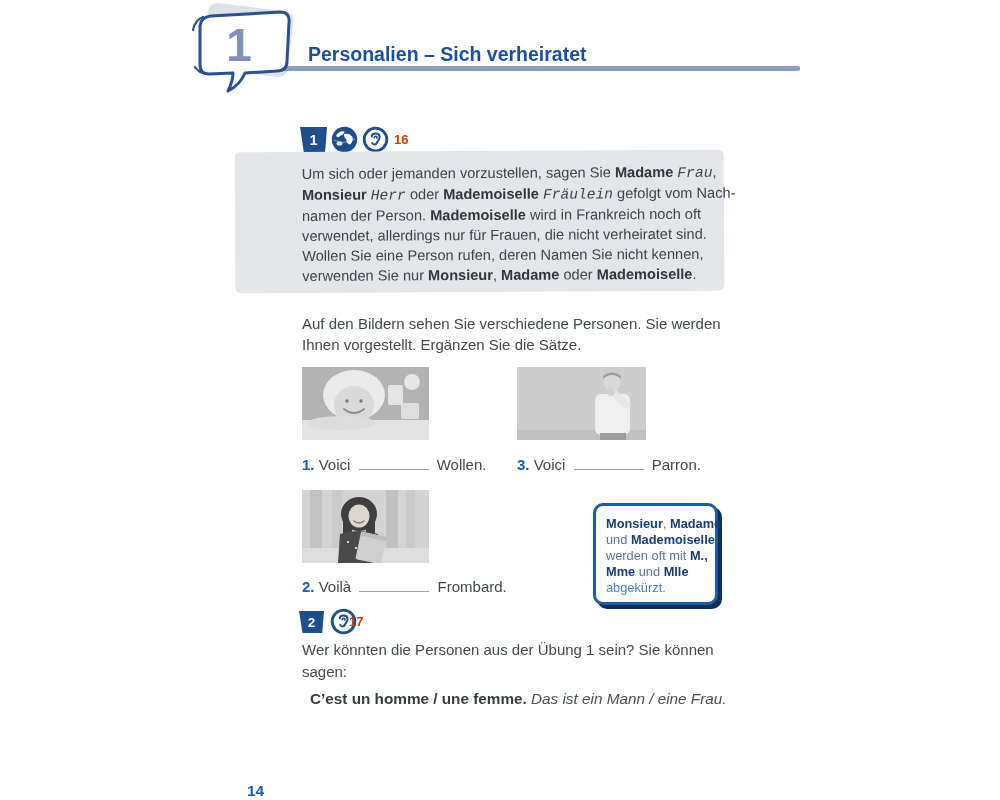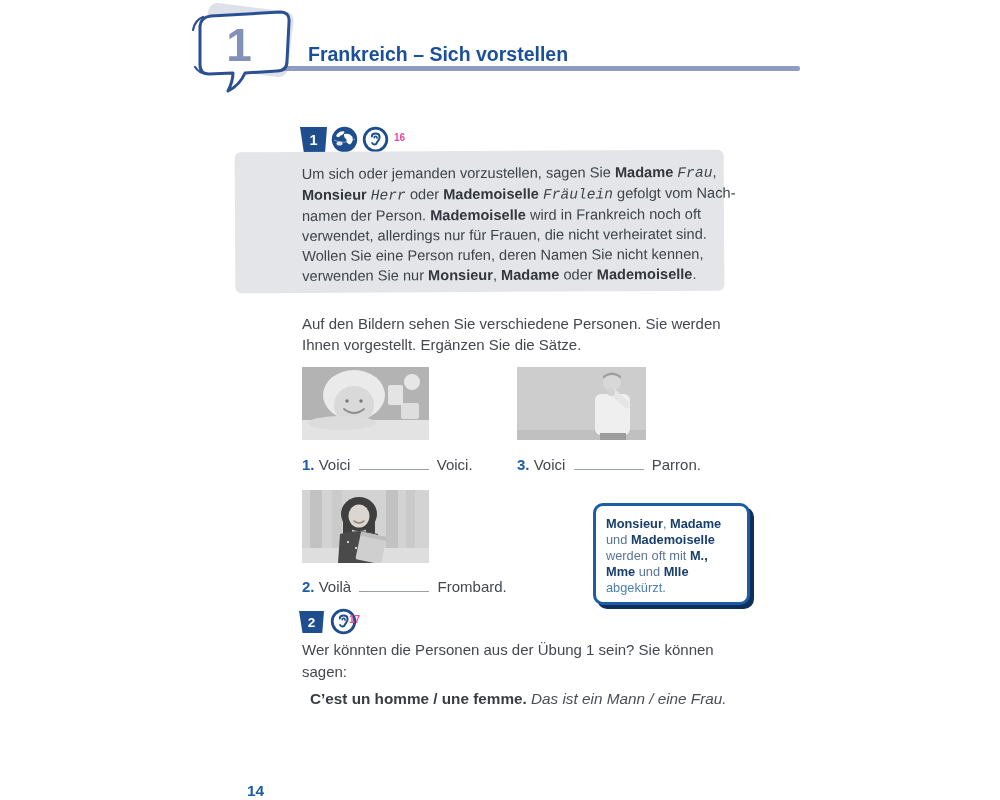--- a/index.html
+++ b/index.html
@@ -11,41 +11,41 @@
   .bubble-shadow{left:205px;top:7px;width:86px;height:66px;background:#dde1ea;border-radius:9px;transform:rotate(7deg);}
   .chapter-num{left:214px;top:18px;width:50px;text-align:center;font-size:46px;font-weight:700;color:#8191b8;}
   .chapter-title{left:308px;top:43px;font-size:19.5px;font-weight:700;color:#1a4f9c;}
   .header-bar{left:283px;top:66px;width:517px;height:5px;background:#8f9cc2;border-radius:2px;}
 
   
   .sq{background:#1f4e8e;color:#fff;font-weight:700;display:flex;align-items:center;justify-content:center;
       clip-path:polygon(0 0,100% 0,93% 100%,14% 100%);}
   .sq1{left:300px;top:127px;width:27px;height:25px;font-size:14.5px;}
   .sq2{left:299px;top:611px;width:25px;height:22px;font-size:13.5px;}
-  .track{font-weight:700;color:#ec4899;font-size:10px;}
+  .track{font-weight:700;color:#c2410c;font-size:13px;}
 
   
   .infobox{left:235px;top:151px;width:489px;height:141px;background:#e4e5e9;border-radius:6px;
            transform:rotate(-0.3deg);box-sizing:border-box;padding:12px 8px 0 67px;}
   .infobox .line{font-size:14.6px;line-height:20px;color:#3f444b;white-space:pre;}
   .infobox .b{font-weight:700;color:#33373d;}
   .infobox .i{font-style:italic;font-family:Liberation Mono, monospace;}
 
   .bodyline{font-size:15px;line-height:21px;color:#43474e;white-space:pre;}
 
   
   .photo{background:#c4c4c4;overflow:hidden;}
 
   
   .caption{font-size:15px;color:#43474e;white-space:pre;}
   .caption .b{font-weight:700;}
   .blank{display:inline-block;width:70px;height:12px;border-bottom:1.6px solid #9aa0a8;margin:0 4px;}
 
   
-  .tipbox{left:593px;top:503px;width:157px;height:102px;background:#ffffff;border:3px solid #1d5da6;
+  .tipbox{left:593px;top:503px;width:125px;height:102px;background:#ffffff;border:3px solid #1d5da6;
           border-radius:10px;box-sizing:border-box;padding:10px 10px 0 10px;box-shadow:4px 4px 0 #0d2f5a;}
   .tipline{font-size:12.8px;line-height:16px;color:#5a7396;white-space:pre;}
   .tipline .b{font-weight:700;color:#173e6d;}
 
   .example{font-size:15.3px;color:#393d43;white-space:pre;margin-left:8px;}
   .example .b{font-weight:700;}
   .example .i{font-style:italic;color:#4a4e54;}
 
   .pagenum{left:247px;top:782px;font-size:15.5px;font-weight:700;color:#1d5da6;}
 </style>
@@ -56,21 +56,21 @@
 
   <div class="abs bubble-shadow"></div>
   <div class="abs header-bar"></div>
 
   <svg class="abs" style="left:192px;top:4px" width="106" height="96" viewBox="0 0 106 96">
     <path d="M8 22 Q9 13 19 12 L88 8 Q98 8 97 18 L95 57 Q95 67 85 67 L53 69 Q48 81 36 87 Q41 77 41 69 L17 70 Q8 70 8 61 Z" fill="#ffffff" stroke="#2a4f92" stroke-width="3" stroke-linejoin="round" stroke-linecap="round"></path>
     <path d="M1 26 Q3 16 11 13" fill="none" stroke="#2a4f92" stroke-width="2.2" stroke-linecap="round"></path>
     <path d="M3 63 Q7 69 14 70" fill="none" stroke="#2a4f92" stroke-width="2.2" stroke-linecap="round"></path>
   </svg>
   <div class="abs chapter-num">1</div>
-  <div class="abs chapter-title">Frankreich – Sich vorstellen</div>
+  <div class="abs chapter-title">Personalien – Sich verheiratet</div>
 
   <div class="abs sq sq1">
     <span>1</span>
   </div>
   <svg class="abs" style="left:331px;top:126px" width="27" height="27" viewBox="0 0 27 27">
     <circle cx="13.5" cy="13.5" r="12.7" fill="#1f4e8e"></circle>
     <path d="M5 10 Q8 4.5 13.5 5.5 Q13 8.5 9.5 9.5 Q7.5 12.5 5 10 Z" fill="#ffffff"></path>
     <path d="M13 8 Q18.5 6.5 21.5 11 Q22.5 15.5 19 18.5 Q15 17.5 15.5 13.5 Q12.5 11 13 8 Z" fill="#ffffff"></path>
     <ellipse cx="8.5" cy="17.5" rx="3" ry="2" fill="#ffffff" opacity="0.85"></ellipse>
     <path d="M3 14 Q13 19 24 13" fill="none" stroke="#ffffff" stroke-width="0.8" opacity="0.6"></path>
@@ -116,21 +116,21 @@
       <rect x="0" y="63" width="129" height="10" fill="#c0c0c0"></rect>
       <rect x="78" y="27" width="35" height="41" rx="6" fill="#efefef"></rect>
       <rect x="83" y="66" width="26" height="7" fill="#9c9c9c"></rect>
       <circle cx="95" cy="15" r="9" fill="#d8d8d8"></circle>
       <path d="M86 12 Q95 4 104 12 L104 9 Q95 2 86 9 Z" fill="#9e9e9e"></path>
       <path d="M110 38 Q103 32 96 25" fill="none" stroke="#e6e6e6" stroke-width="7" stroke-linecap="round"></path>
       <circle cx="94" cy="25" r="4" fill="#d2d2d2"></circle>
     </svg>
   </div>
 
-  <div class="abs caption" style="left:302px;top:456px"><span class="b" style="color: rgb(29, 93, 166);">1.</span><span> Voici </span><span class="blank"></span><span> Voici.</span></div>
+  <div class="abs caption" style="left:302px;top:456px"><span class="b" style="color: rgb(29, 93, 166);">1.</span><span> Voici </span><span class="blank"></span><span> Wollen.</span></div>
   <div class="abs caption" style="left:517px;top:456px"><span class="b" style="color: rgb(29, 93, 166);">3.</span><span> Voici </span><span class="blank"></span><span> Parron.</span></div>
 
   <div class="abs photo" style="left:302px;top:490px;width:127px;height:73px" title="dark-haired woman holding a folder">
     <svg width="127" height="73" viewBox="0 0 127 73">
       <rect width="127" height="73" fill="#d3d3d3"></rect>
       <rect x="8" y="0" width="12" height="73" fill="#c2c2c2"></rect>
       <rect x="30" y="0" width="10" height="73" fill="#cbcbcb"></rect>
       <rect x="84" y="0" width="12" height="73" fill="#c2c2c2"></rect>
       <rect x="104" y="0" width="9" height="73" fill="#cacaca"></rect>
       <rect x="0" y="58" width="127" height="15" fill="#dedede"></rect>

